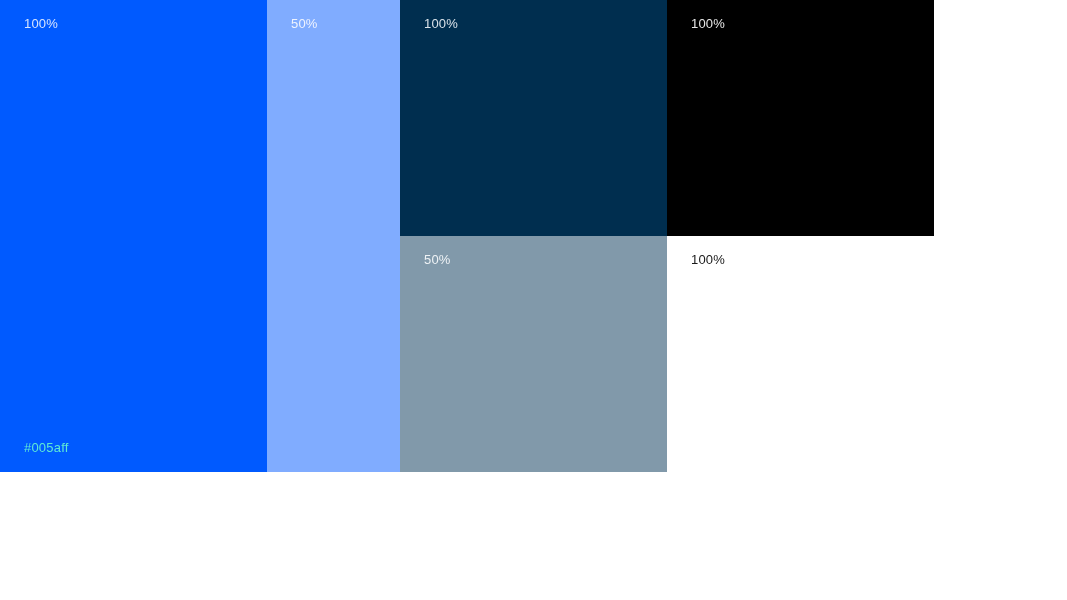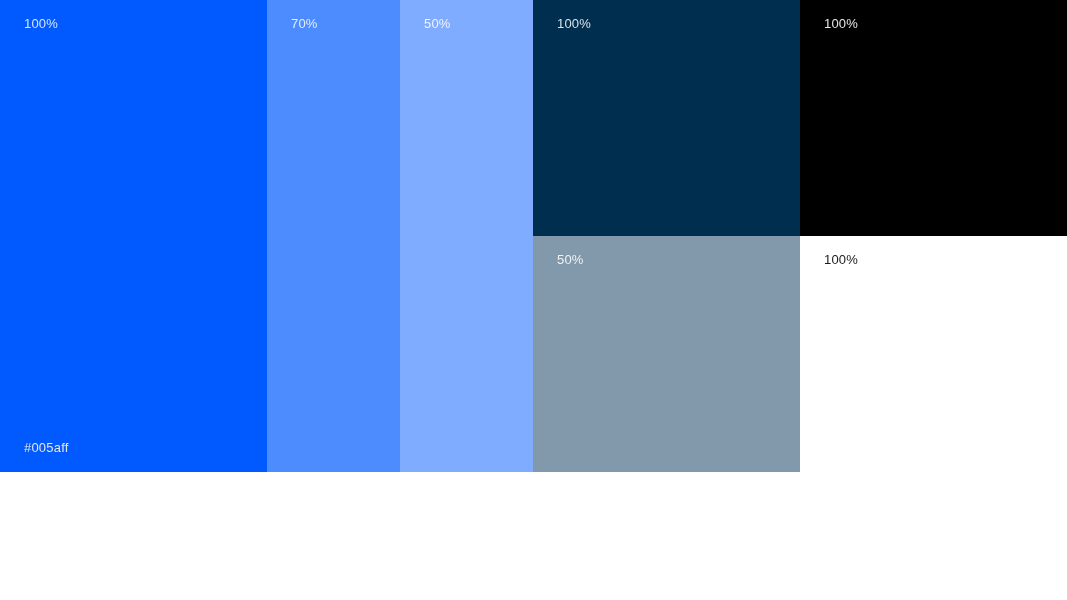--- a/index.html
+++ b/index.html
@@ -51,26 +51,21 @@
     white-space: nowrap;
   }
 </style>
 </head>
 <body>
 
 <div class="palette-board" style="width: 1067px; height: 472px; background: rgb(255, 255, 255);">
     <div class="swatch-column" style="width: 267px;">
       <div class="swatch-block" style="height: 600px; background: rgb(0, 90, 255);">
         <span class="swatch-label" style="color: rgb(213, 228, 255);">100%</span>
-        <span class="swatch-hex" style="color: #e5e5e5;">#005aff</span>
-      </div>
-    </div>
-    <div class="swatch-column" style="width: 133px;">
-      <div class="swatch-block" style="height: 600px; background: rgb(77, 140, 255);">
-        <span class="swatch-label" style="color: rgb(227, 236, 255);">70%</span>
+        <span class="swatch-hex" style="color: #5eead4;">#005aff</span>
       </div>
     </div>
     <div class="swatch-column" style="width: 133px;">
       <div class="swatch-block" style="height: 600px; background: rgb(128, 172, 255);">
         <span class="swatch-label" style="color: rgb(238, 243, 255);">50%</span>
       </div>
     </div>
     <div class="swatch-column" style="width: 267px;">
       <div class="swatch-block" style="height: 300px; background: rgb(0, 46, 79);">
         <span class="swatch-label" style="color: rgb(217, 226, 233);">100%</span>

